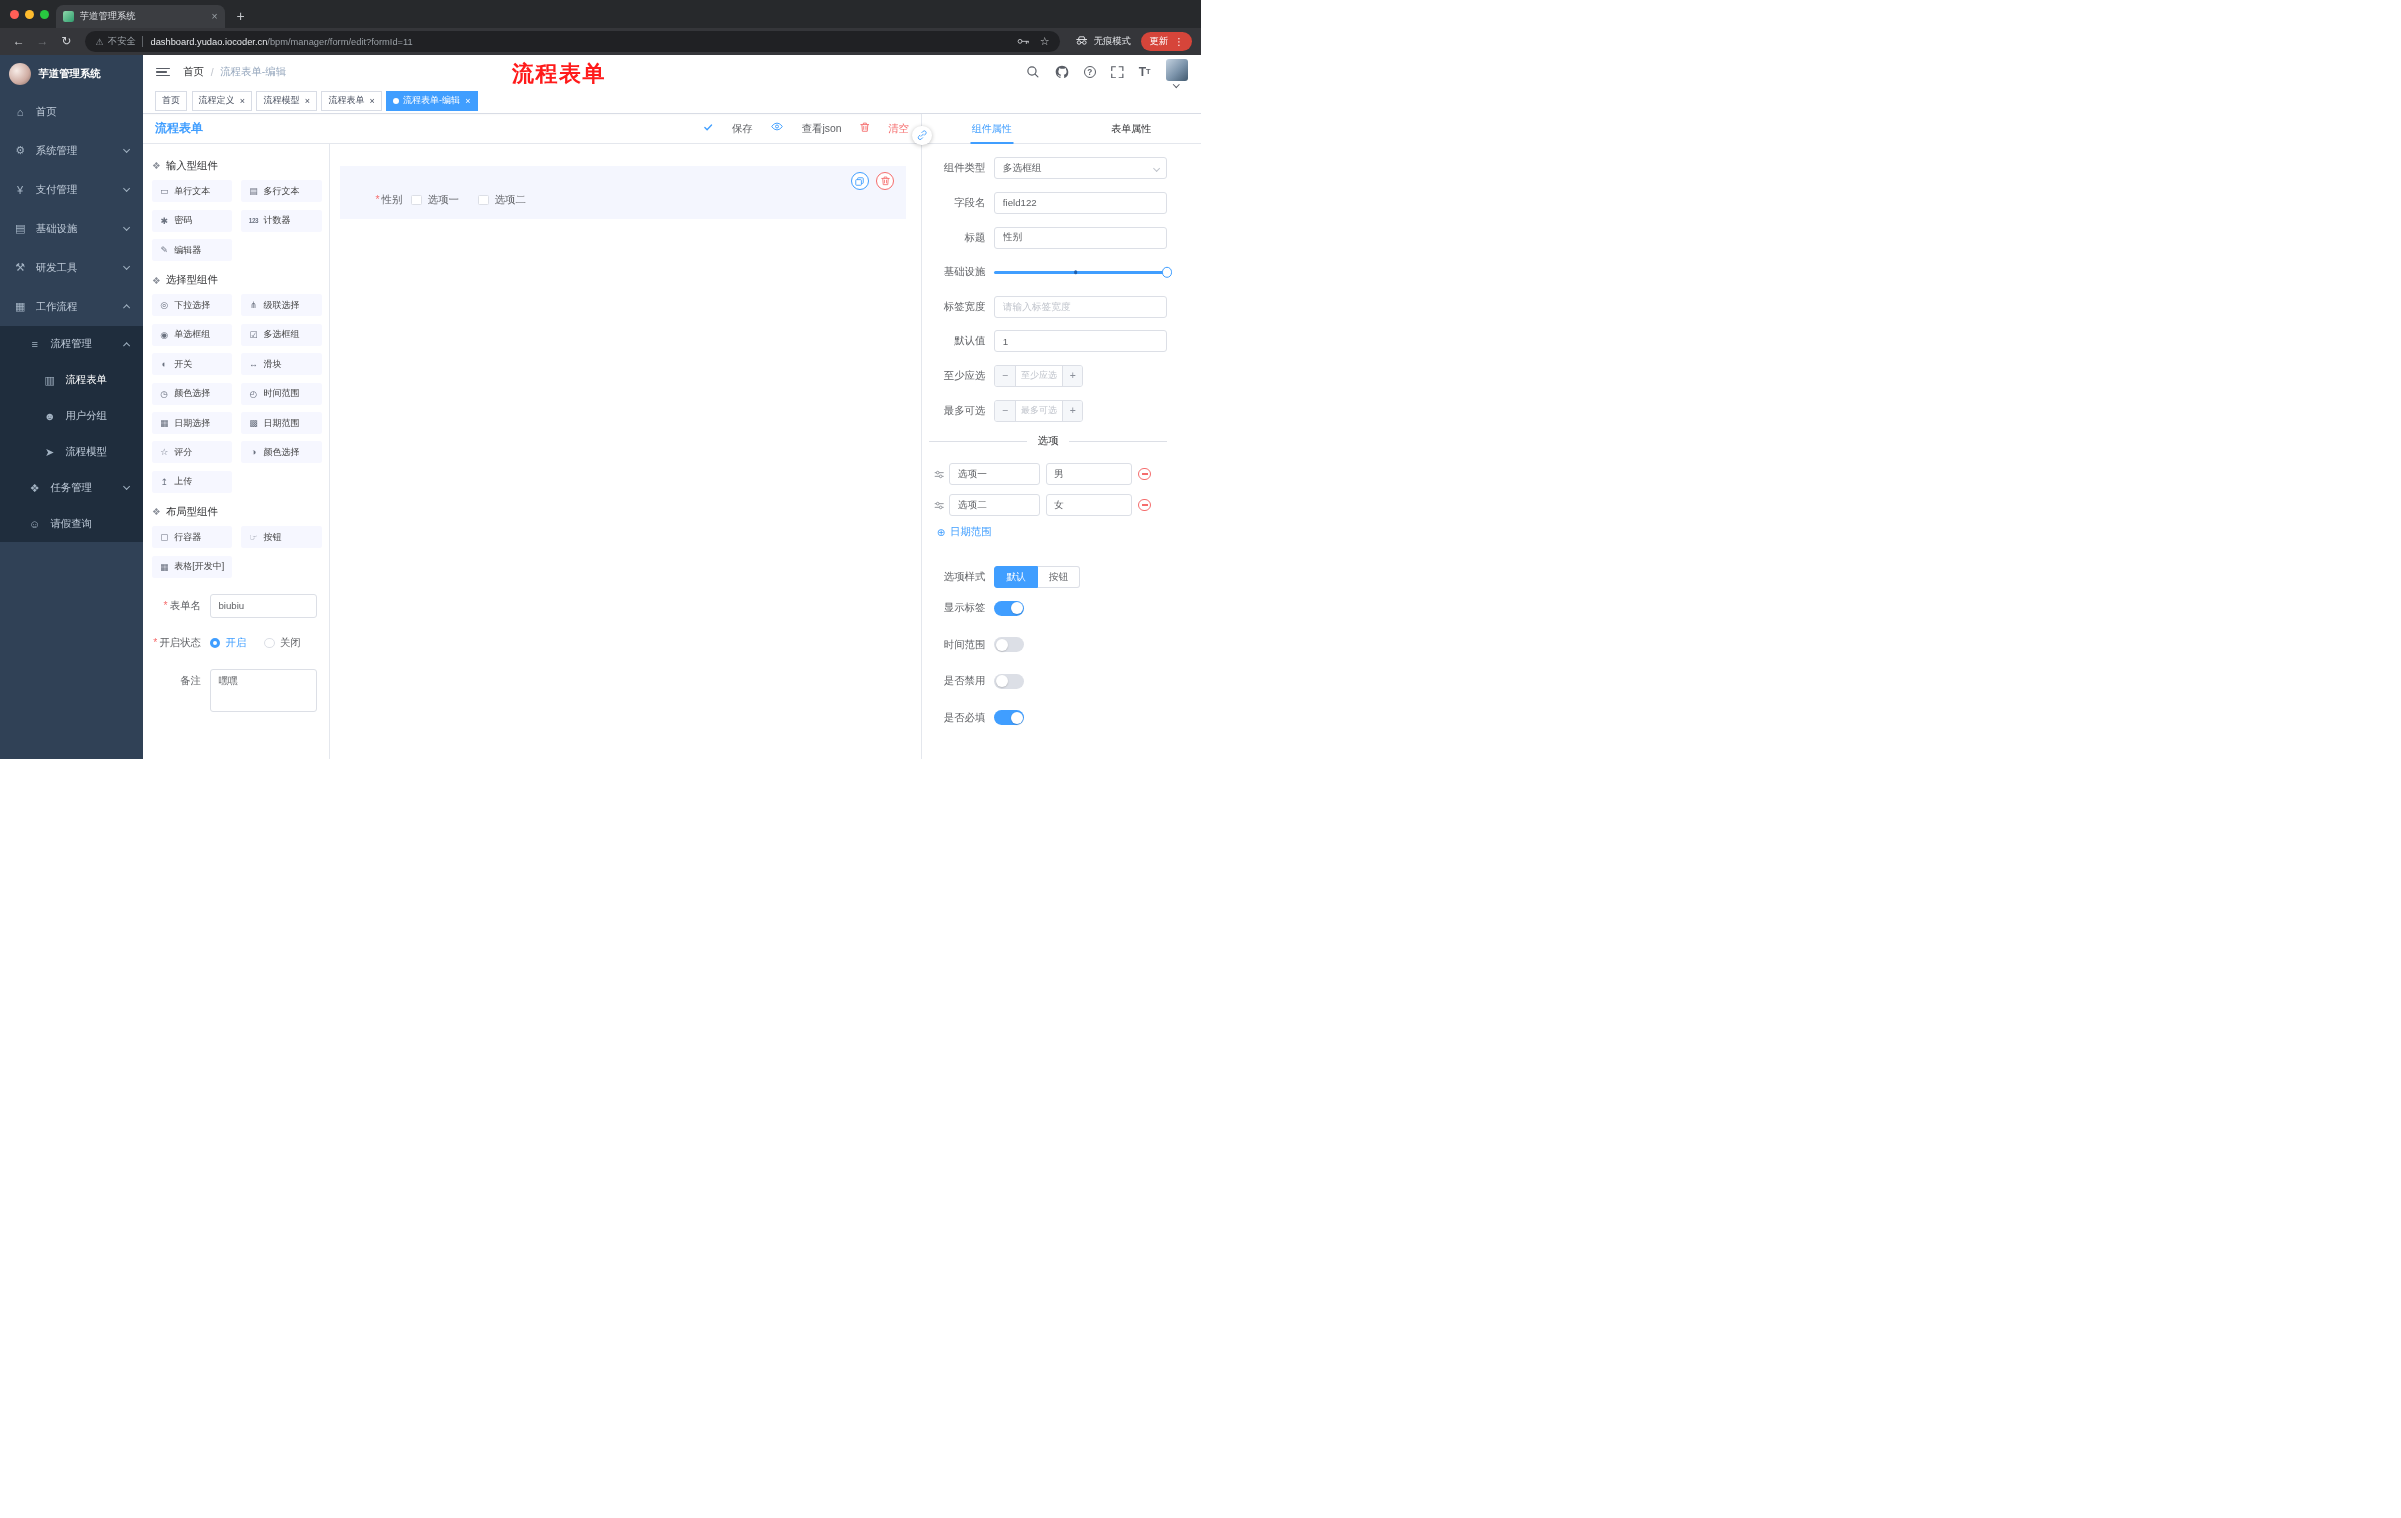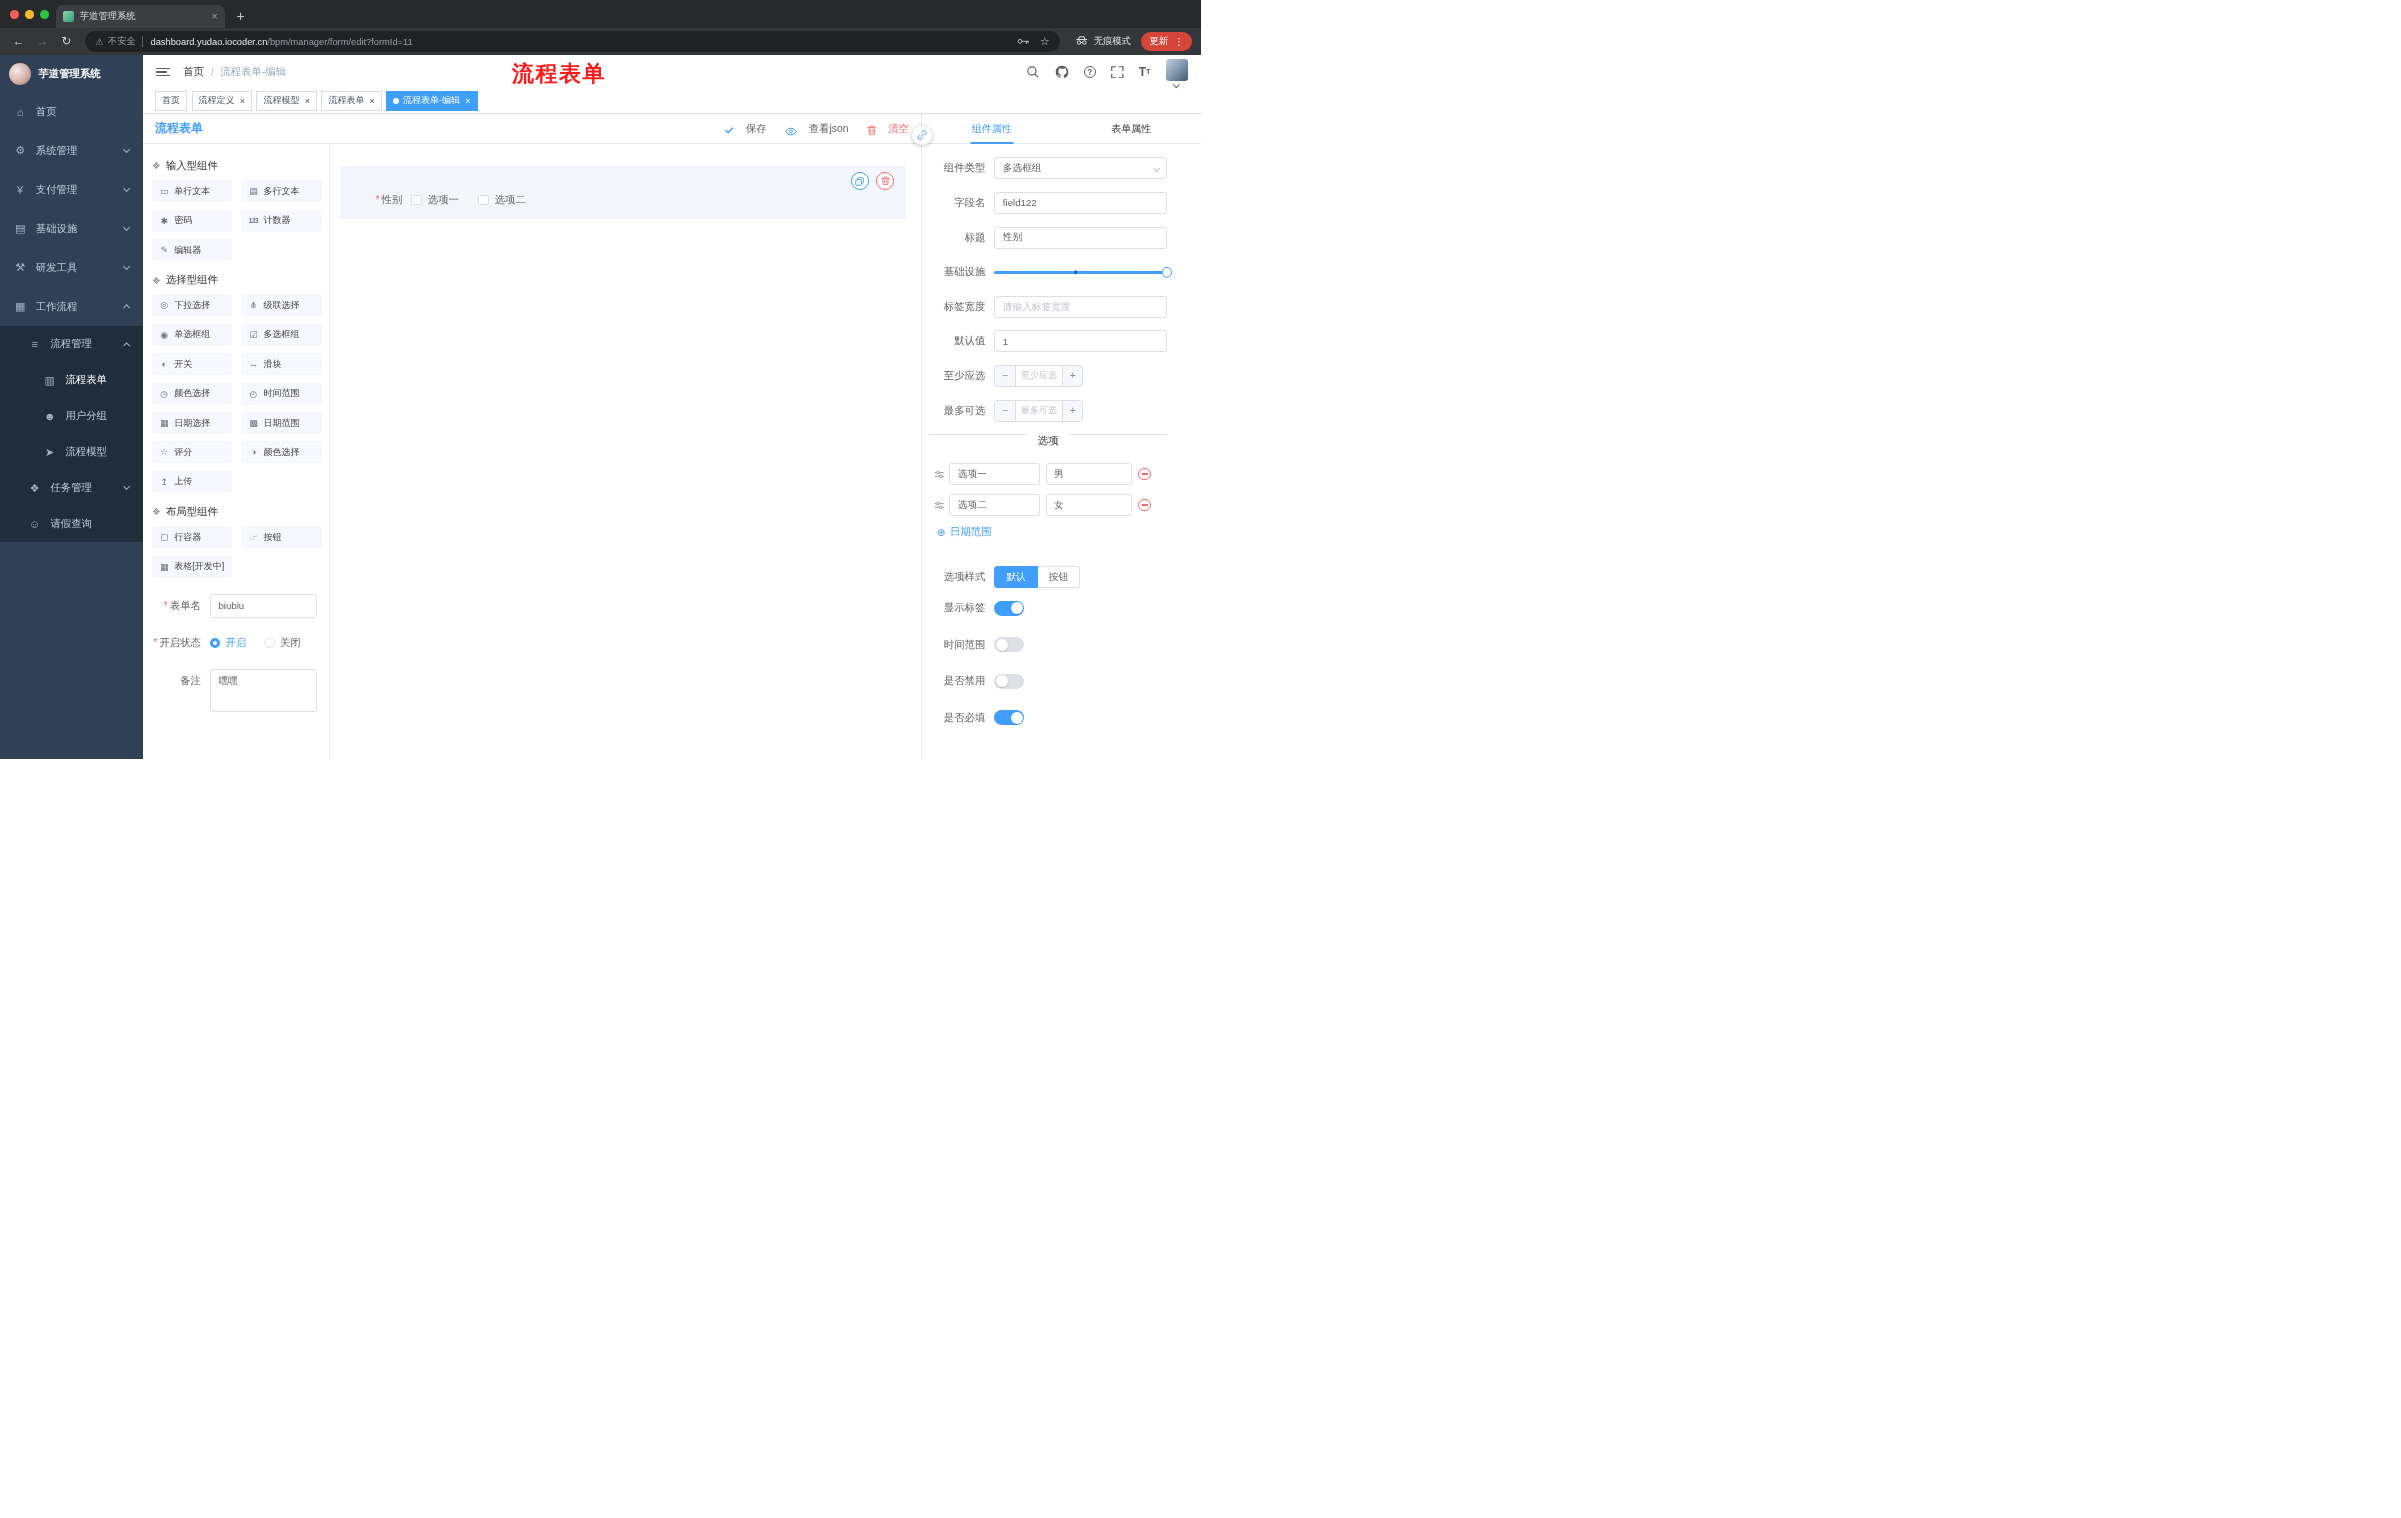--- a/index.html
+++ b/index.html
@@ -72,21 +72,21 @@
   .vtag .tclose{font-size:9px;margin-left:1.5px}
   .vtag.active{background:#409eff;border-color:#409eff;color:#fff}
   .tdot{width:6px;height:6px;border-radius:50%;background:#fff;display:inline-block}
 
   
   .content{flex:1;display:flex;min-height:0}
   .work{flex:1;display:flex;flex-direction:column;min-width:0;border-right:0.7px solid #e4e7ed}
   .dhead{height:30px;display:flex;align-items:center;padding:0 12px;border-bottom:0.7px solid #e4e7ed;flex-shrink:0}
   .dtitle{color:#409eff;font-size:12px;font-weight:bold}
   .dactions{margin-left:auto;display:flex;gap:18px;align-items:center;font-size:10.4px}
-  .act{display:flex;align-items:flex-end;gap:12px;cursor:pointer;color:#606266}
+  .act{display:flex;align-items:flex-start;gap:19px;cursor:pointer;color:#606266}
   .act svg{display:block}
   .act.clear{color:#f56c6c}
   .dbody{flex:1;display:flex;min-height:0}
 
   .components{width:187px;flex-shrink:0;border-right:0.7px solid #e4e7ed;padding:10.4px 7.4px 0 9px;overflow:hidden}
   .grp-title{display:flex;align-items:center;gap:5.2px;font-size:10.4px;color:#303133;margin:4.5px 0 7.4px}
   .gic{color:#8a8f99;font-size:9.7px}
   .grp-grid{display:grid;grid-template-columns:1fr 1fr;gap:7.4px 9px;margin-bottom:12px}
   .comp{height:22px;background:#f6f7ff;border-radius:2.2px;display:flex;align-items:center;gap:4.5px;padding:0 6.7px;font-size:9px;color:#444;cursor:move;white-space:nowrap;overflow:hidden}
   .cic{color:#6b7280;font-size:9px;width:11px;text-align:center;flex-shrink:0}
@@ -134,21 +134,21 @@
   .pselect{position:relative;flex:1}
   .pselect .el-input{width:100%;height:22px;padding-right:19.3px}
   .selchev{position:absolute;right:8.2px;top:8.2px;width:5.2px;height:5.2px;border-right:1px solid #c0c4cc;border-bottom:1px solid #c0c4cc;transform:rotate(45deg)}
   .slider{flex:1;height:22px;display:flex;align-items:center;cursor:pointer}
   .track{position:relative;width:100%;height:3px;border-radius:1.5px;background:#409eff}
   .sstop{position:absolute;left:47%;top:50%;transform:translate(-50%,-50%);width:3.7px;height:3.7px;border-radius:50%;background:#1d5fae}
   .shandle{position:absolute;right:-5.2px;top:50%;transform:translateY(-50%);width:10.4px;height:10.4px;border-radius:50%;background:#fff;border:1.5px solid #409eff}
   .stepper{display:flex;width:89px;height:22px;border:0.7px solid #dcdfe6;border-radius:3px;overflow:hidden}
   .sbtn{width:19.3px;display:flex;align-items:center;justify-content:center;background:#f5f7fa;color:#8a8f99;font-size:10.4px;cursor:pointer}
   .smid{flex:1;display:flex;align-items:center;justify-content:center;font-size:9px;color:#c0c4cc;border-left:0.7px solid #dcdfe6;border-right:0.7px solid #dcdfe6;cursor:text}
-  .pdivider{display:flex;align-items:flex-start;gap:10.4px;margin:4.5px 0 15px;color:#303133;font-size:10.4px}
+  .pdivider{display:flex;align-items:center;gap:10.4px;margin:4.5px 0 15px;color:#303133;font-size:10.4px}
   .pdivider i{flex:1;height:0.7px;background:#dcdfe6}
   .orow{display:flex;align-items:center;gap:5.2px;margin-bottom:9px;padding-left:4.5px}
   .drag{color:#909399;cursor:grab;flex-shrink:0;display:flex}
   .orow .el-input{height:22px}
   .oname{width:91px}
   .oval{width:86px}
   .orm{width:12.6px;height:12.6px;border-radius:50%;border:1.1px solid #f56c6c;position:relative;flex-shrink:0;cursor:pointer;margin-left:1.5px}
   .orm i{position:absolute;left:2.2px;right:2.2px;top:50%;height:1.1px;margin-top:-0.7px;background:#f56c6c}
   .addopt{display:flex;align-items:center;gap:4.5px;color:#409eff;font-size:10.4px;margin:3px 0 0 7.4px;cursor:pointer}
   .addic{font-size:10.4px}

